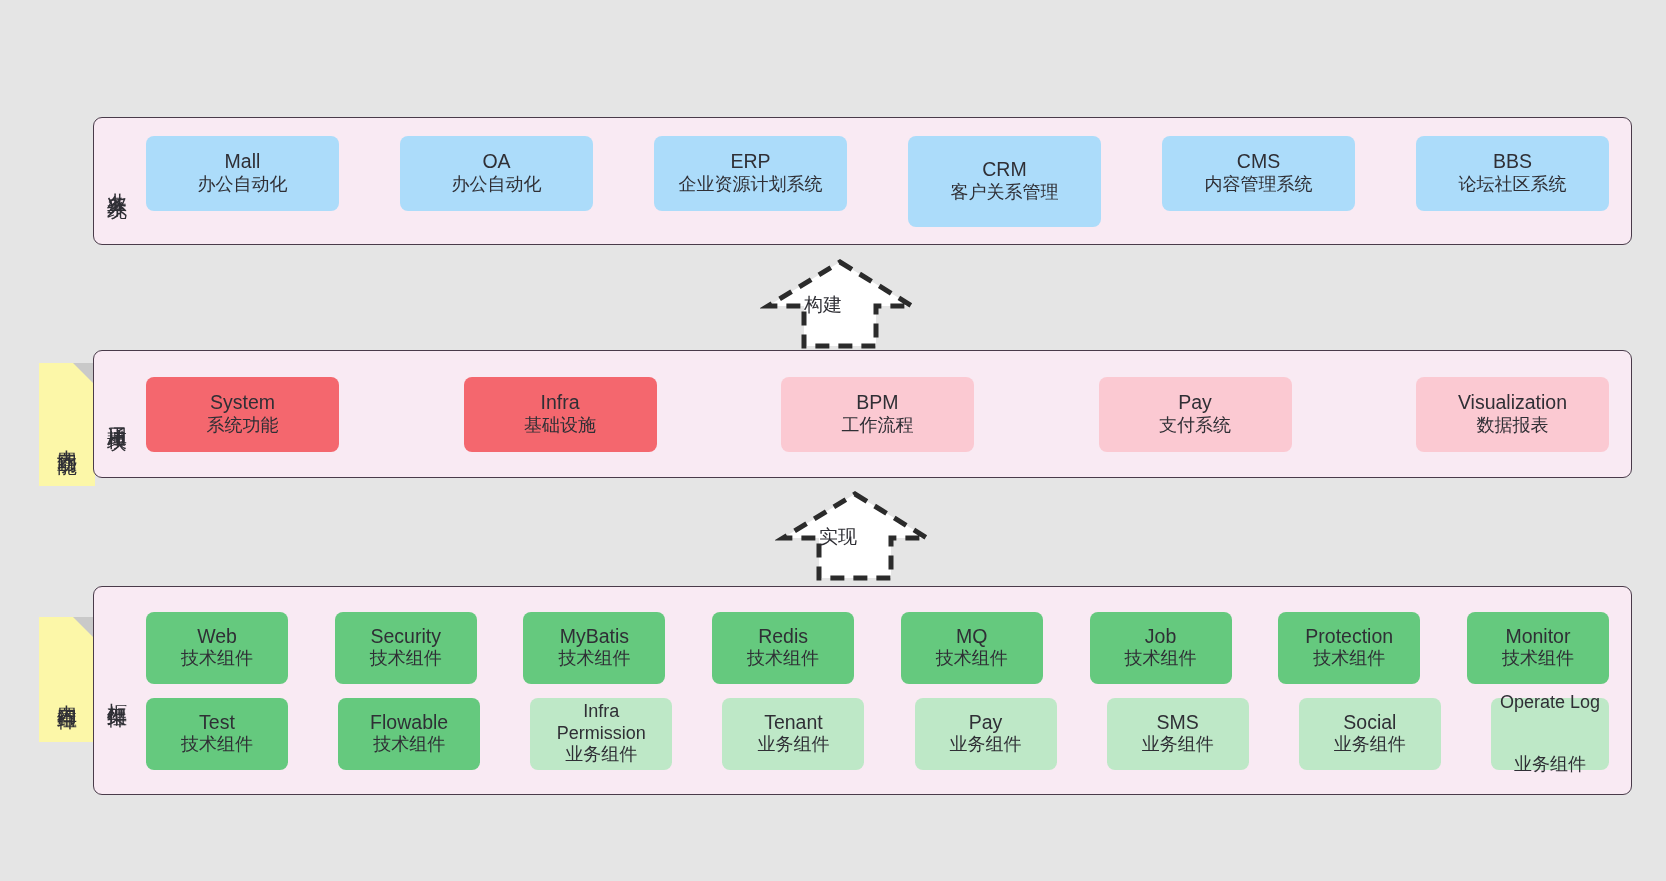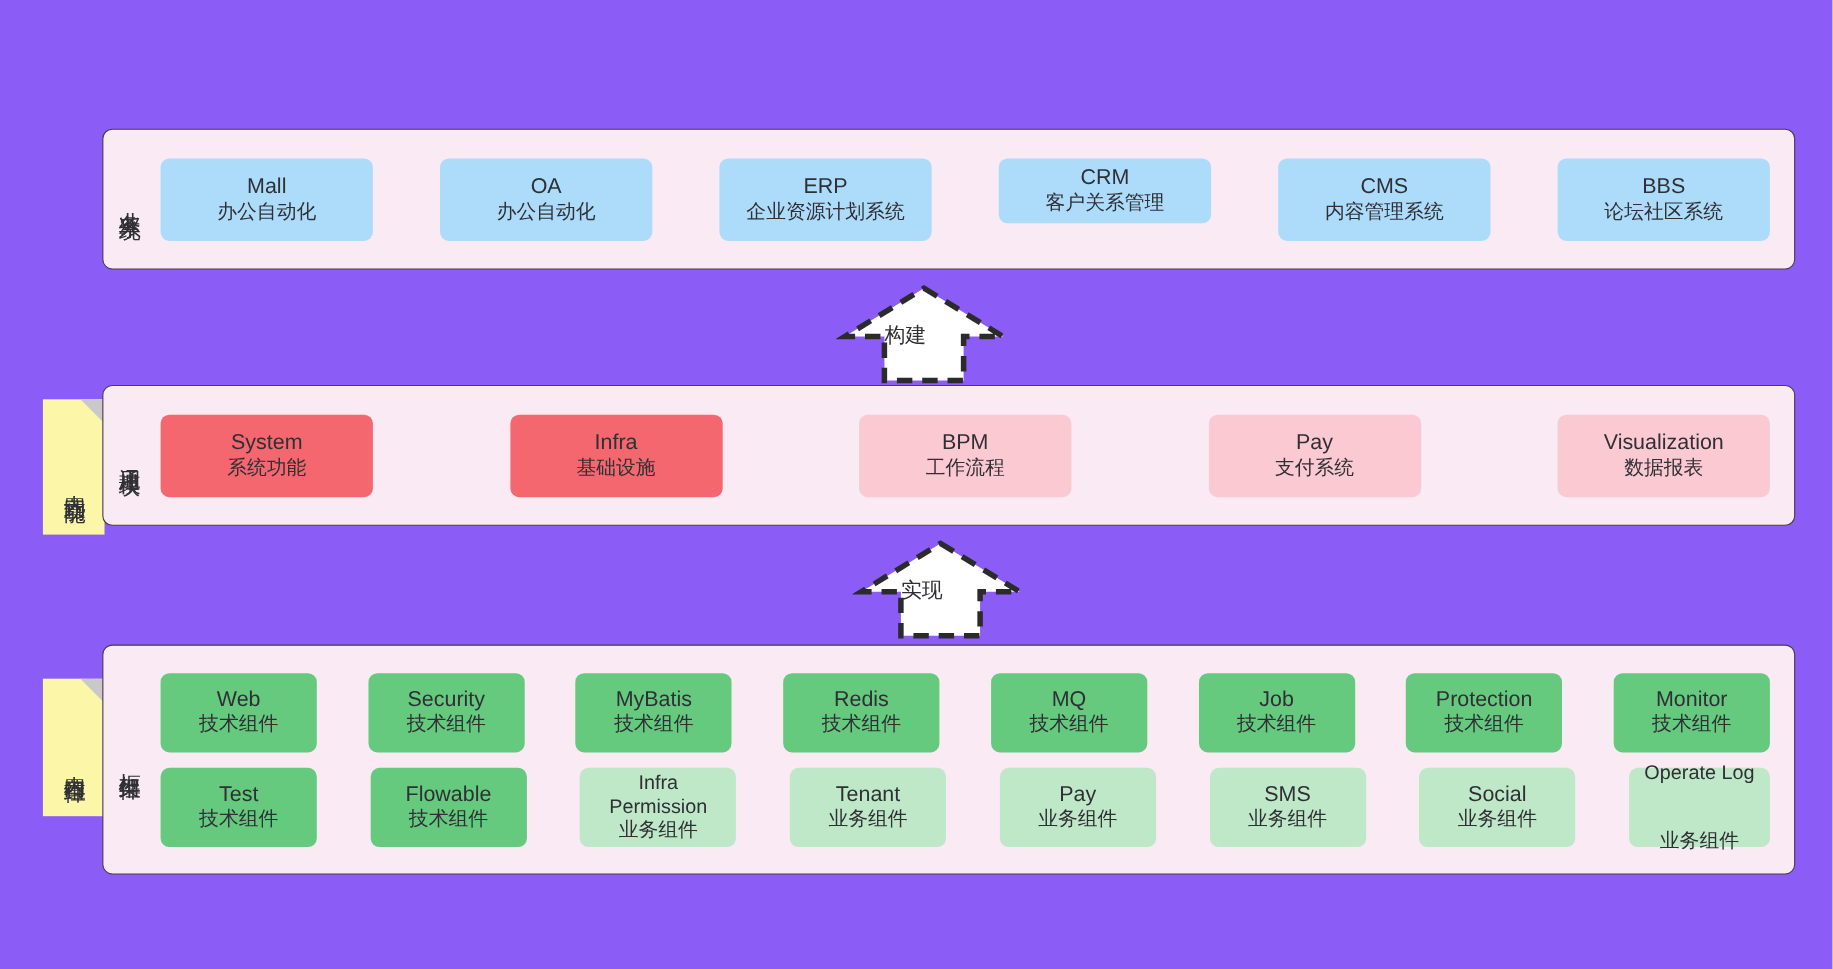--- a/index.html
+++ b/index.html
@@ -7,21 +7,21 @@
     margin: 0; padding: 0;
     width: 1666px; height: 881px;
     background: #f8f8f8;
     font-family: "Liberation Sans", "DejaVu Sans", sans-serif;
     overflow: hidden;
   }
   #stage {
     position: relative;
     width: 1666px;
     height: 881px;
-    background: #8b5cf6;
+    background: #e5e5e5;
   }
 
   
   .layer {
     position: absolute;
     background: #fbeaf4;
     background: #f9eaf3;
     border: 1.6px solid #4a3b4a;
     border-radius: 9px;
     display: flex;
@@ -130,21 +130,21 @@
             <div class="cn">办公自动化</div>
           </div>
           <div class="card c-blue" style="width: 193px; height: 75px;">
             <div class="en">OA</div>
             <div class="cn">办公自动化</div>
           </div>
           <div class="card c-blue" style="width: 193px; height: 75px;">
             <div class="en">ERP</div>
             <div class="cn">企业资源计划系统</div>
           </div>
-          <div class="card c-blue" style="width: 193px; height: 59px;">
+          <div class="card c-blue" style="width: 193px; height: 91px;">
             <div class="en">CRM</div>
             <div class="cn">客户关系管理</div>
           </div>
           <div class="card c-blue" style="width: 193px; height: 75px;">
             <div class="en">CMS</div>
             <div class="cn">内容管理系统</div>
           </div>
           <div class="card c-blue" style="width: 193px; height: 75px;">
             <div class="en">BBS</div>
             <div class="cn">论坛社区系统</div>
@@ -264,21 +264,21 @@
             <div class="cn">业务组件</div>
           </div>
           <div class="card c-lgreen" style="width: 142px; height: 72px;">
             <div class="en">SMS</div>
             <div class="cn">业务组件</div>
           </div>
           <div class="card c-lgreen" style="width: 142px; height: 72px;">
             <div class="en">Social</div>
             <div class="cn">业务组件</div>
           </div>
-          <div class="card c-lgreen" style="width: 128px; height: 72px; gap: 40px;">
+          <div class="card c-lgreen" style="width: 118px; height: 72px; gap: 40px;">
             <div class="en" style="font-size: 18px;">Operate Log</div>
             <div class="cn">业务组件</div>
           </div>
         </div>
     </div>
   </div>
 
 </div>
 
 </body></html>

